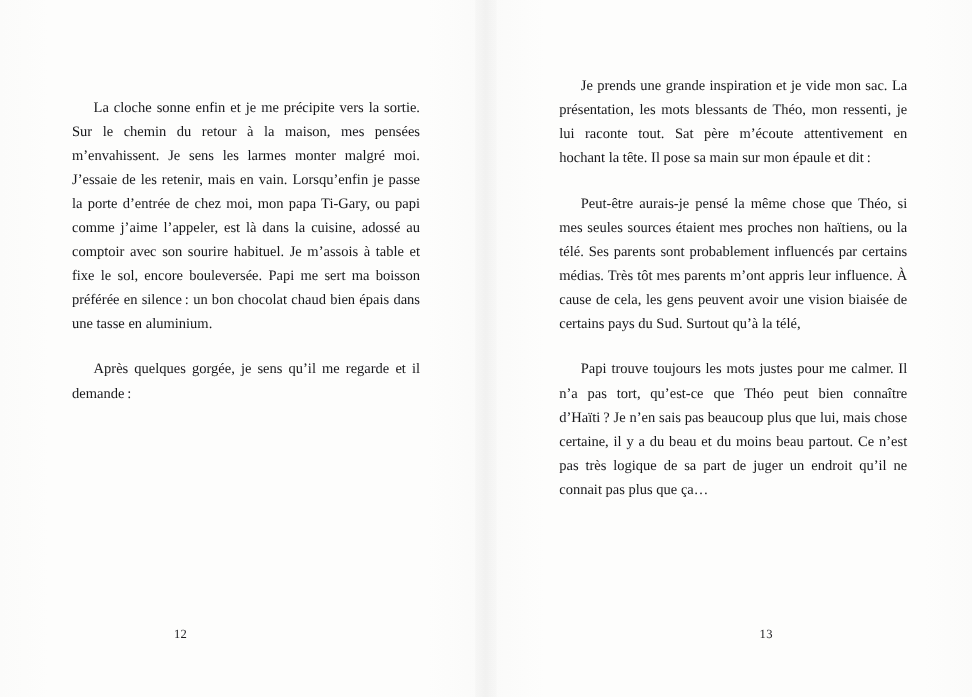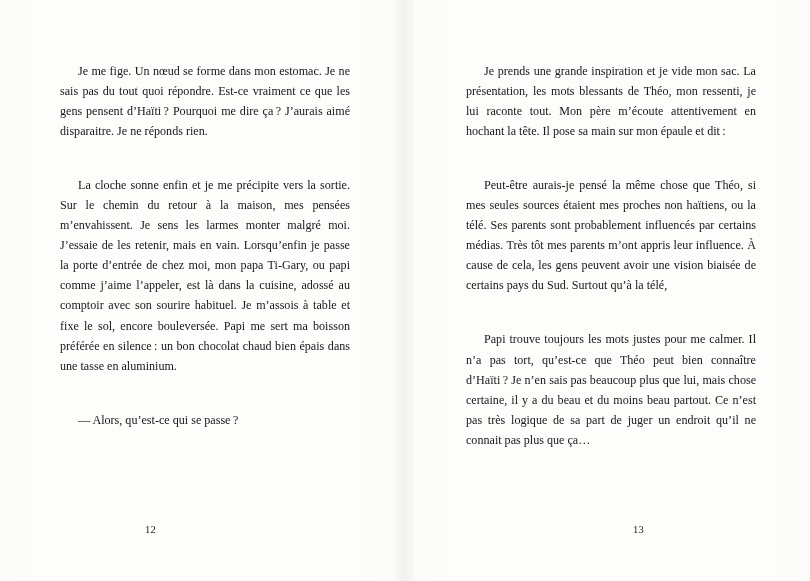--- a/index.html
+++ b/index.html
@@ -44,21 +44,21 @@
     color: #17171a;
   }
   .page-left .text-block  { left: 60px;  }
   .page-right .text-block { left: 61px;  }
 
   .text-block p {
     margin: 0;
     text-indent: 18px;
   }
   .text-block p.gap {
-    margin-top: 34px;
+    margin-top: 18px;
   }
   .text-block p.dialogue {
     text-indent: 18px;
   }
 
   .folio {
     position: absolute;
     bottom: 46px;
     width: 100%;
     text-align: center;
@@ -79,30 +79,29 @@
     pointer-events: none;
   }
 </style>
 </head>
 <body>
 
 <div class="spread">
 
   <div class="page page-left">
     <div class="text-block">
-      <p>Je me fige. Un nœud se forme dans mon esto­mac. Je ne sais pas du tout quoi répondre. Est-ce vraiment ce que les gens pensent d’Haïti ? Pourquoi me dire ça ? J’aurais aimé disparaitre. Je ne réponds rien.</p>
       <p class="gap">La cloche sonne enfin et je me précipite vers la sortie. Sur le chemin du retour à la maison, mes pensées m’envahissent. Je sens les larmes monter malgré moi. J’essaie de les retenir, mais en vain. Lorsqu’enfin je passe la porte d’entrée de chez moi, mon papa Ti-Gary, ou papi comme j’aime l’appe­ler, est là dans la cuisine, adossé au comptoir avec son sourire habituel. Je m’assois à table et fixe le sol, encore bouleversée. Papi me sert ma boisson préférée en silence : un bon chocolat chaud bien épais dans une tasse en aluminium.</p>
-      <p class="gap dialogue">— Alors, qu’est-ce qui se passe ?</p>
+      <p class="gap">Après quelques gorgée, je sens qu’il me regarde et il demande :</p>
     </div>
     <div class="folio">12</div>
   </div>
 
   <div class="page page-right">
     <div class="text-block">
-      <p>Je prends une grande inspiration et je vide mon sac. La présentation, les mots blessants de Théo, mon ressenti, je lui raconte tout. Mon père m’écoute attentivement en hochant la tête. Il pose sa main sur mon épaule et dit :</p>
+      <p>Je prends une grande inspiration et je vide mon sac. La présentation, les mots blessants de Théo, mon ressenti, je lui raconte tout. Sat père m’écoute attentivement en hochant la tête. Il pose sa main sur mon épaule et dit :</p>
       <p class="gap">Peut-être aurais-je pensé la même chose que Théo, si mes seules sources étaient mes proches non haïtiens, ou la télé. Ses parents sont proba­blement influencés par certains médias. Très tôt mes parents m’ont appris leur influence. À cause de cela, les gens peuvent avoir une vision biai­sée de certains pays du Sud. Surtout qu’à la télé,</p>
       <p class="gap">Papi trouve toujours les mots justes pour me calmer. Il n’a pas tort, qu’est-ce que Théo peut bien connaître d’Haïti ? Je n’en sais pas beaucoup plus que lui, mais chose certaine, il y a du beau et du moins beau partout. Ce n’est pas très logique de sa part de juger un endroit qu’il ne connait pas plus que ça…</p>
     </div>
     <div class="folio">13</div>
   </div>
 
   <div class="gutter-shadow"></div>
 
 </div>
 

